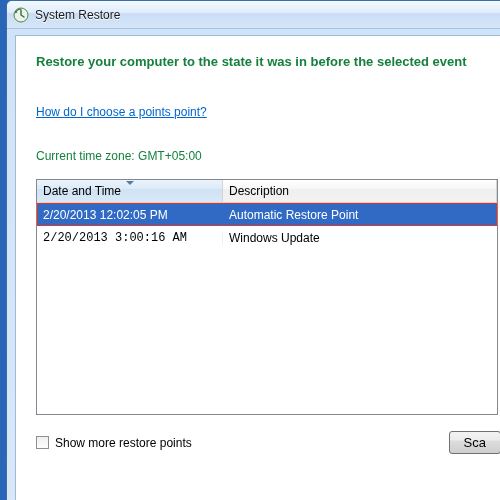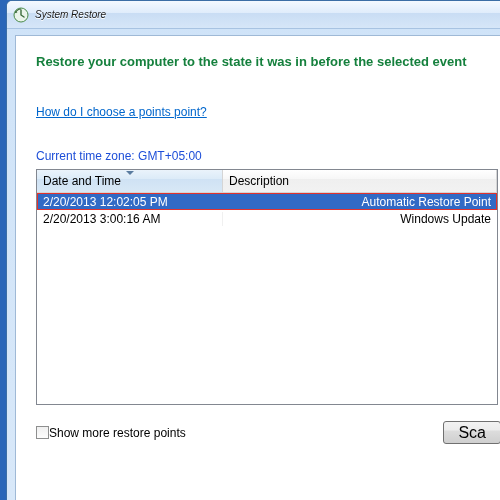--- a/index.html
+++ b/index.html
@@ -28,23 +28,22 @@
       height: 28px;
       background: linear-gradient(to bottom, #f4f9ff 0%, #dfecfb 45%, #c9ddf4 46%, #d6e6f8 100%);
       display: flex;
       align-items: center;
       padding: 0 6px;
       border-bottom: 1px solid #a8c3e2;
       gap: 6px;
     }
     .titlebar .title {
       color: #1a1a1a;
-      font-size: 10px;
+      font-size: 12px;
       text-shadow: 0 1px 0 #fff;
-      font-style: italic;
     }
     .titlebar .app-icon {
       width: 16px;
       height: 16px;
       position: relative;
     }
     .app-icon svg { display:block; }
     .client {
       position: absolute;
       left: 8px;
@@ -66,23 +65,23 @@
     }
     .help-link {
       color: #0066cc;
       text-decoration: underline;
       font-size: 12px;
       cursor: pointer;
       display: inline-block;
       margin-bottom: 30px;
     }
     .tz {
-      color: #1d4ed8;
-      font-size: 12px;
-      margin-bottom: 6px;
+      color: #15803d;
+      font-size: 12px;
+      margin-bottom: 16px;
     }
     .table-wrap {
       border: 1px solid #828790;
       width: calc(100% - 2px);
       height: 236px;
       background: #fff;
       overflow: hidden;
     }
     .thead {
       display: flex;
@@ -107,61 +106,62 @@
       top: 1px;
       transform: translateX(-50%);
       width: 0; height: 0;
       border-left: 4px solid transparent;
       border-right: 4px solid transparent;
       border-top: 4px solid #5a7ca0;
     }
     .tbody { }
     .tr {
       display: flex;
-      height: 17px;
+      height: 23px;
       align-items: center;
       font-size: 12px;
     }
     .tr.selected {
       background: #316ac5;
       color: #fff;
       outline: 1px solid #e1322d;
       outline-offset: -1px;
     }
     .td {
       padding: 0 6px;
       white-space: nowrap;
       overflow: hidden;
     }
     .td.col-date { width: 186px; }
-    .td.col-desc { flex: 1; text-align: right; }
-    .tr:not(.selected) .td.col-date { border-right: 1px solid #f0f0f0; }
+    .td.col-desc { flex: 1; }
+    .tr:not(.selected) .td.col-date { border-right: 1px solid #f0f0f0; font-family: Liberation Mono, monospace; }
     .footer {
       display: flex;
       align-items: center;
       justify-content: space-between;
       margin-top: 16px;
       padding-right: 0;
     }
     .checkbox-row {
       display: flex;
       align-items: center;
+      gap: 6px;
       font-size: 12px;
       color: #000;
     }
     .checkbox {
       width: 13px;
       height: 13px;
       border: 1px solid #8e8f8f;
       background: linear-gradient(to bottom, #f0f0f0, #fdfdfd);
     }
     .btn {
       height: 23px;
       padding: 0 14px;
-      font-size: 16px;
+      font-size: 13px;
       border: 1px solid #707070;
       border-radius: 3px;
       background: linear-gradient(to bottom, #f2f2f2 0%, #ebebeb 40%, #dddddd 41%, #cfcfcf 100%);
       cursor: pointer;
       margin-right: -1px;
     }
   </style>
 </head>
 <body>
 

